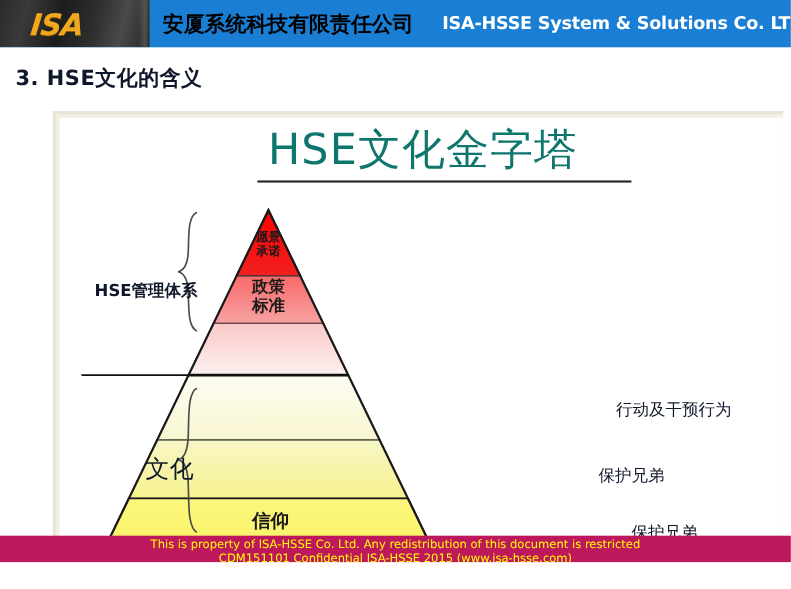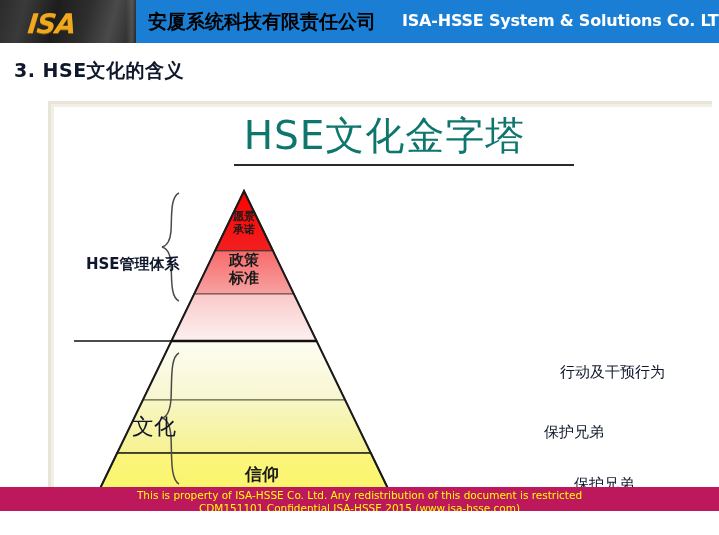--- a/index.html
+++ b/index.html
@@ -277,21 +277,21 @@
     </div>
 
     <div class="tier-label mid" style="left:155px; top:146px; width:70px;text-align:center;">
       <div>政策</div>
       <div>标准</div>
     </div>
 
 
 
 
-    <div class="tier-label big" style="left:148px; top:359px; width:120px;">
+    <div class="tier-label big" style="left:132px; top:359px; width:120px;">
       <div>信仰</div>
     </div>
 
     <div class="side-label" id="label-hse-system">HSE管理体系</div>
     <div class="side-label" id="label-culture">文化</div>
 
     <div class="side-label" id="label-right-1">行动及干预行为</div>
     <div class="side-label" id="label-right-2">保护兄弟</div>
     <div class="side-label" id="label-right-3">保护兄弟</div>
 

